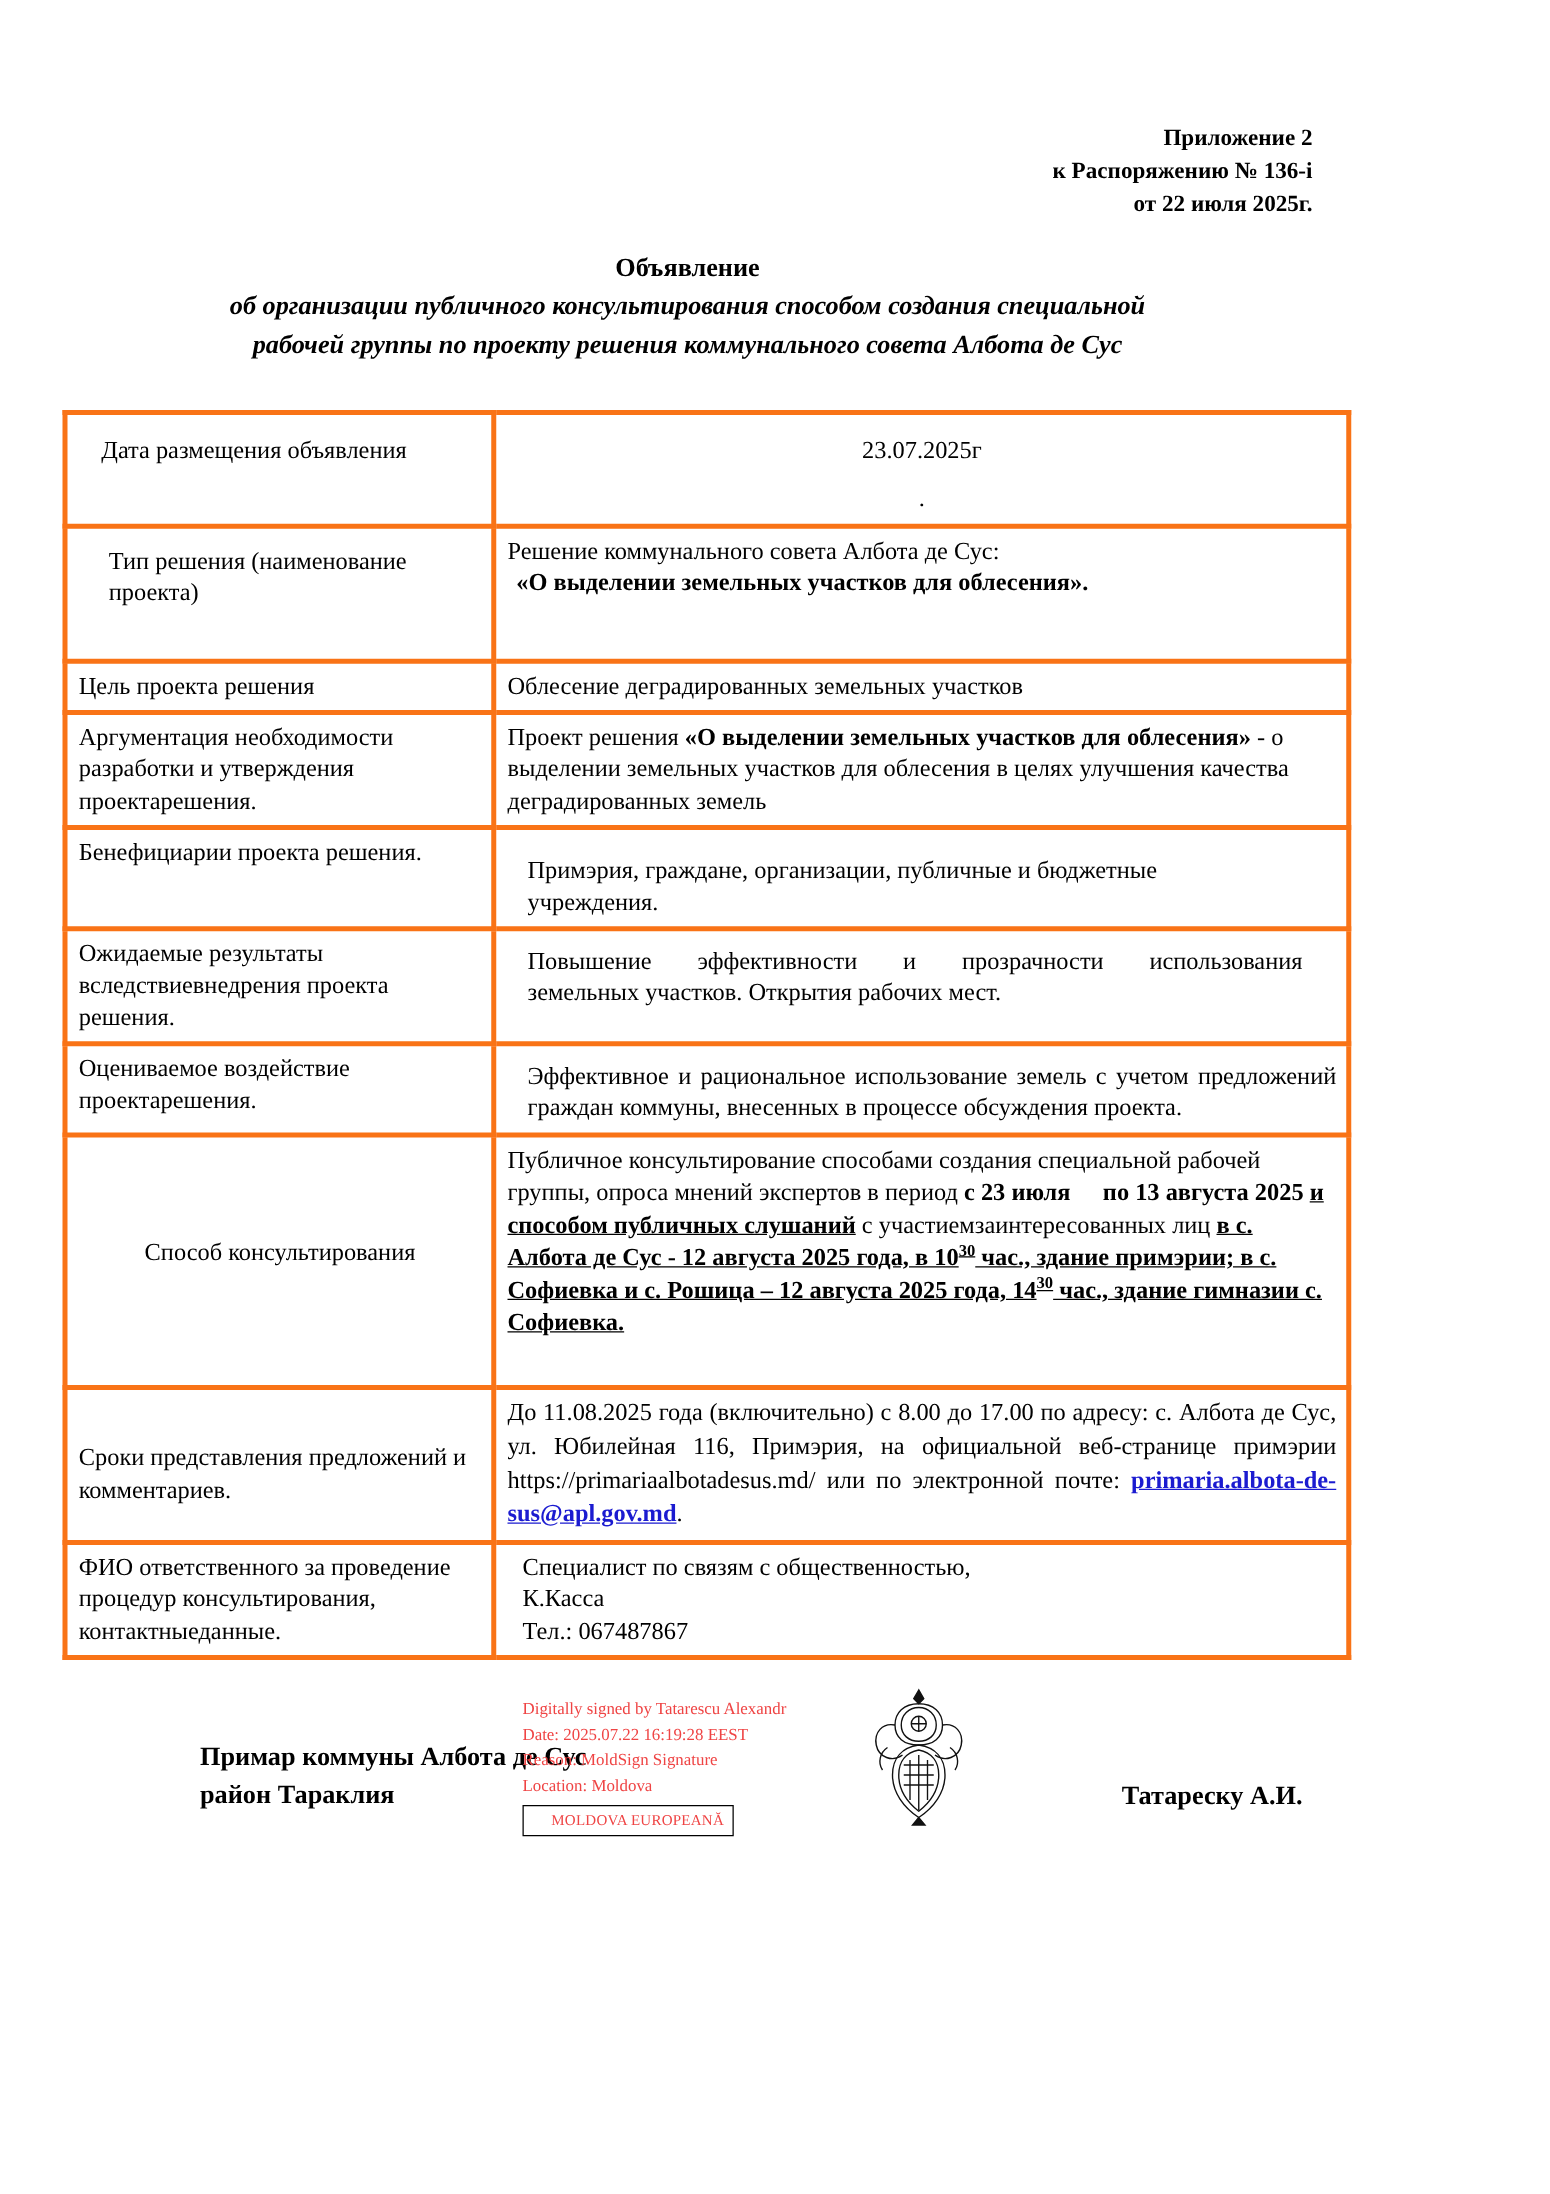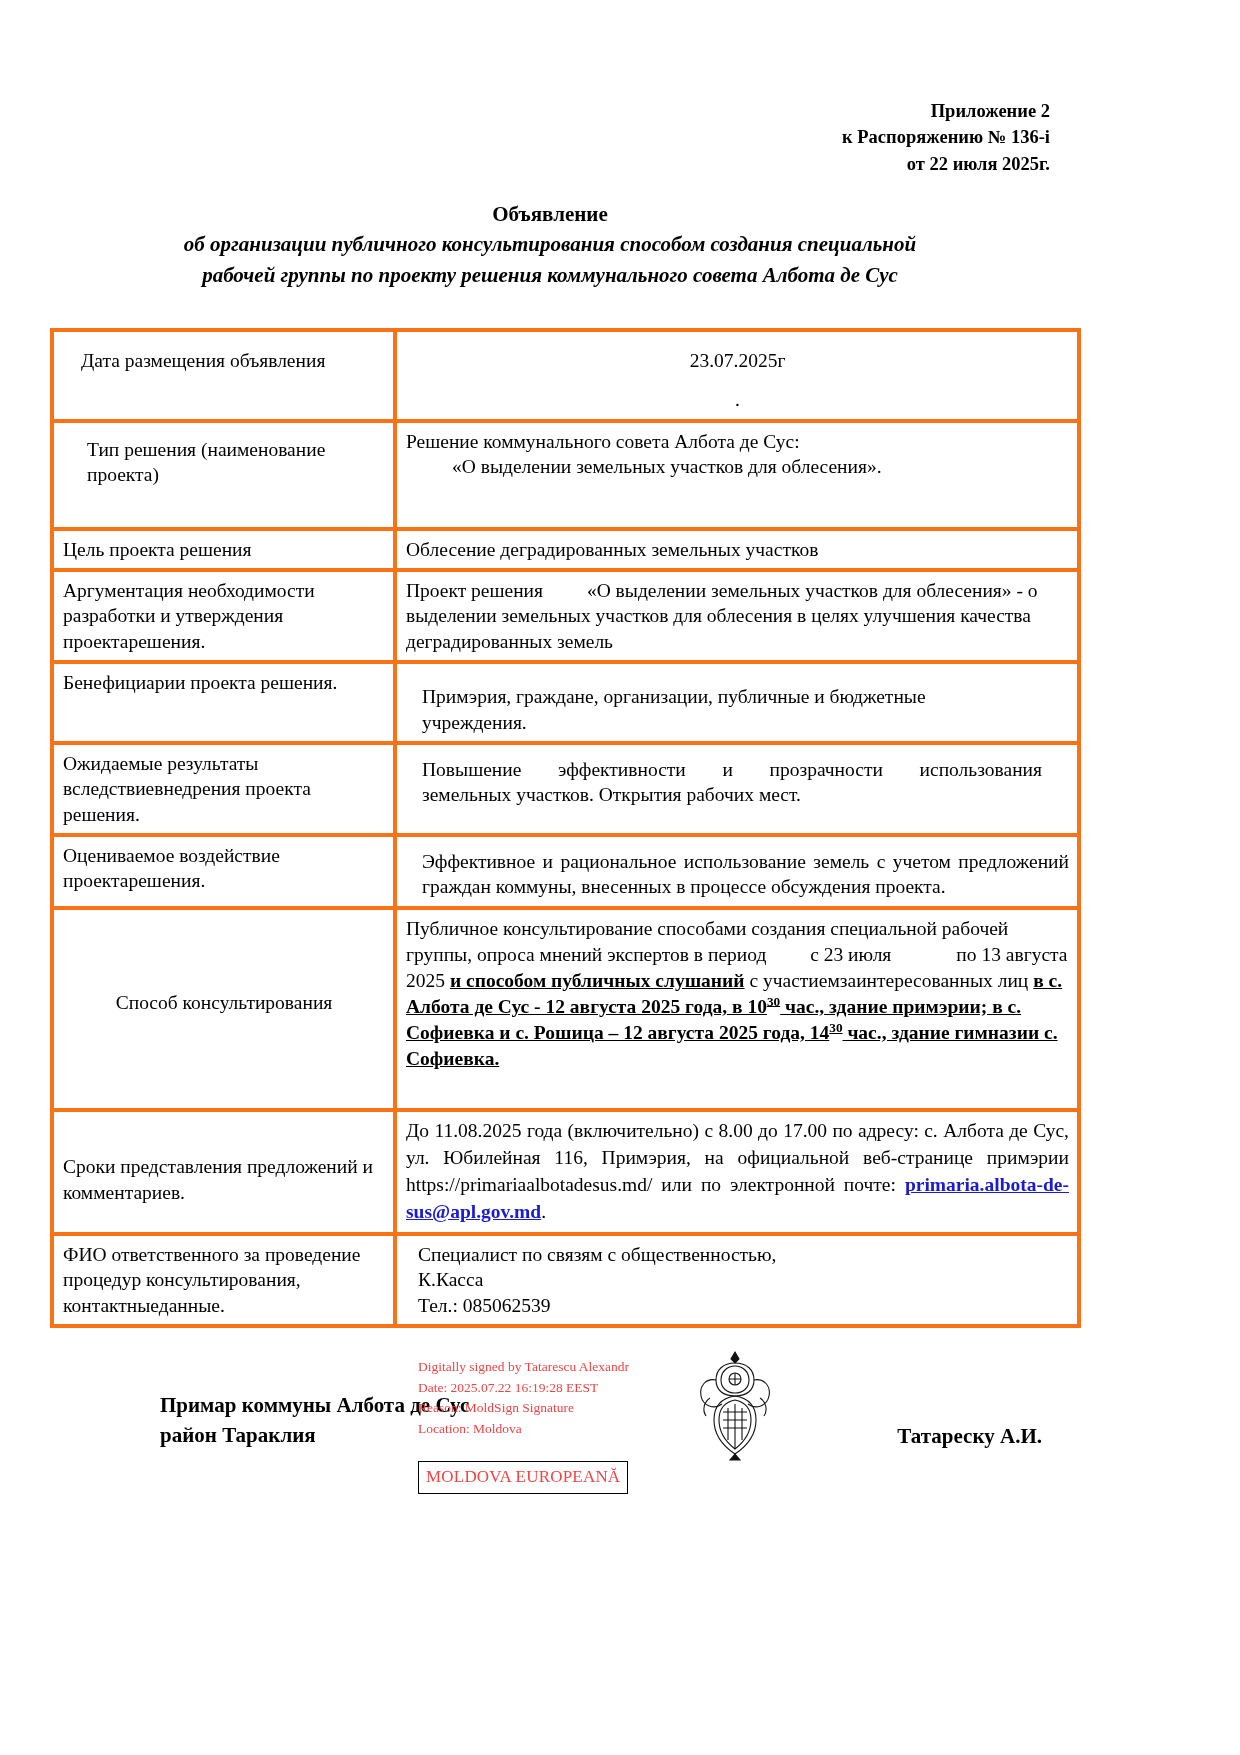--- a/index.html
+++ b/index.html
@@ -64,21 +64,21 @@
     padding: 6px 8px 6px 9px;
     font-size: 19.5px;
     line-height: 1.30;
   }
   td.lbl { width: 322px; }
   td.val { width: 663px; }
 
   .pad-left  { padding-left: 18px; }
   .just      { text-align: justify; text-align-last: left; }
   .ctr       { text-align: center; }
-  .b         { font-weight: normal; margin-left: 39px; }
+  .b         { font-weight: bold; }
   .bu        { font-weight: bold; text-decoration: underline; }
   .sup       { font-size: 0.68em; vertical-align: super; line-height: 0; }
   .lnk       { color: #1b1bd0; text-decoration: underline; font-weight: bold; }
   .nbsp-gap  { display: inline-block; width: 26px; }
 
   
   .sign-block {
     margin-top: 62px;
     position: relative;
     font-weight: bold;
@@ -99,23 +99,23 @@
     left: 418px;
     top: 1357px;
     font-family: "Liberation Serif", "DejaVu Serif", serif;
     font-size: 13.5px;
     line-height: 1.52;
     color: #ef4444;
   }
   .esign .badge {
     display: inline-block;
     border: 1px solid #000;
-    padding: 2px 7px 3px 7px;
-    margin-top: 22px;
-    font-size: 17px;
+    padding: 2px 7px 3px 22px;
+    margin-top: 5px;
+    font-size: 12px;
     letter-spacing: .2px;
   }
   .coat {
     position: absolute;
     left: 690px;
     top: 1348px;
     width: 90px;
     height: 115px;
   }
 </style>
@@ -225,21 +225,21 @@
           </td>
         </tr>
 
         <tr>
           <td class="lbl">
             <div>ФИО ответственного за проведение процедур консультирования, контактныеданные.</div>
           </td>
           <td class="val">
             <div style="padding-left:12px;">Специалист по связям с общественностью,</div>
             <div style="padding-left:12px;">К.Касса</div>
-            <div style="padding-left:12px;">Тел.: 085062539</div>
+            <div style="padding-left:12px;">Тел.: 067487867</div>
           </td>
         </tr>
 
       </tbody>
     </table>
 
     <div class="sign-block">
       <div>Примар коммуны Албота де Сус</div>
       <div>район Тараклия</div>
       <div class="sign-right">Татареску А.И.</div>

